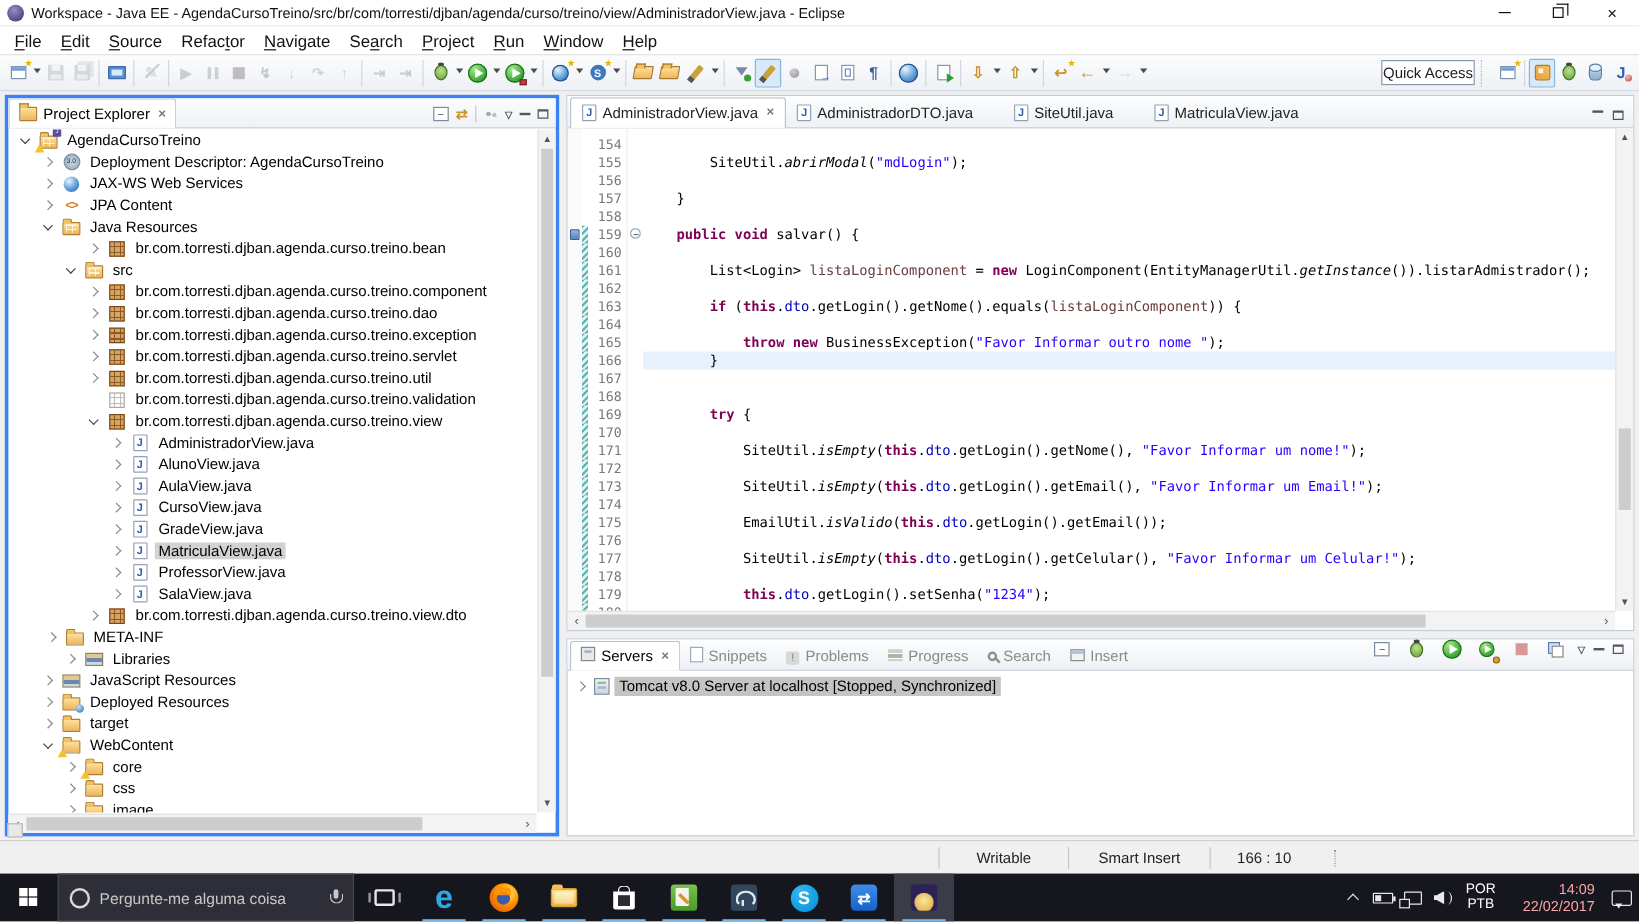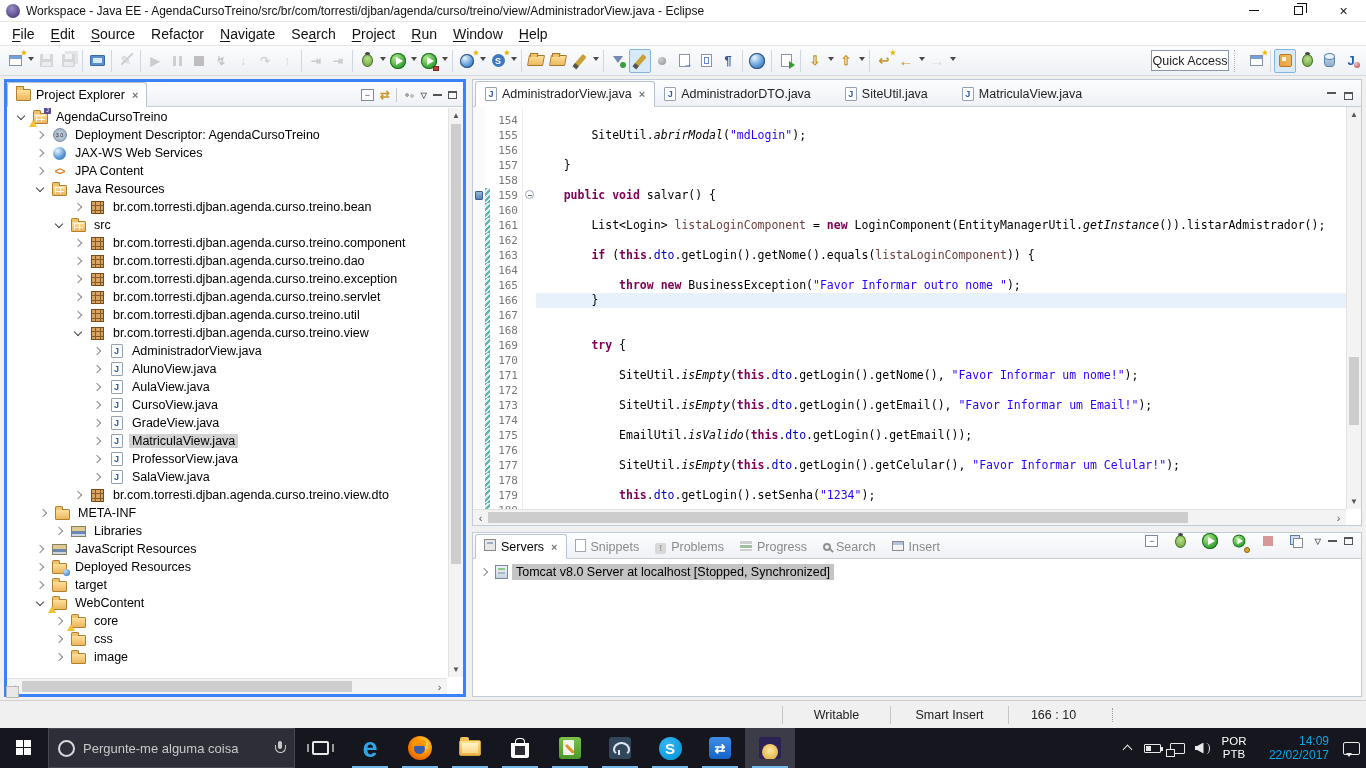--- a/index.html
+++ b/index.html
@@ -225,21 +225,21 @@
 .chup{width:7px;height:7px;border-left:1.6px solid #e8e8e8;border-top:1.6px solid #e8e8e8;transform:rotate(45deg);margin-top:3px}
 .batic{width:17px;height:9px;border:1px solid #e8e8e8;border-radius:1px;position:relative}
 .batic::before{content:"";position:absolute;right:-3px;top:2px;width:2px;height:4px;background:#e8e8e8}
 .batic::after{content:"";position:absolute;left:1px;top:1px;bottom:1px;width:5px;background:#e8e8e8}
 .netic{width:15px;height:11px;border:1.5px solid #e8e8e8;border-radius:1px;position:relative}
 .netic::after{content:"";position:absolute;left:-5px;bottom:-4px;width:7px;height:6px;background:#16161f;border:1.5px solid #e8e8e8}
 .volic{position:relative;width:16px;height:13px}
 .volic::before{content:"";position:absolute;left:0;top:1px;width:9px;height:11px;background:#e8e8e8;clip-path:polygon(0 32%,30% 32%,100% 0,100% 100%,30% 68%,0 68%)}
 .volic::after{content:"";position:absolute;right:1px;top:1px;width:7px;height:11px;border-right:1.6px solid #e8e8e8;border-radius:50%}
 .lang{display:flex;flex-direction:column;align-items:center;justify-content:center;color:#fff;font-size:11.5px;line-height:13px;width:38px}
-.clockb{display:flex;flex-direction:column;align-items:flex-end;justify-content:center;color:#0ea5e9;font-size:12px;line-height:14px;width:78px;padding-right:2px}
+.clockb{display:flex;flex-direction:column;align-items:flex-end;justify-content:center;color:#fca5a5;font-size:12px;line-height:14px;width:78px;padding-right:2px}
 .notic{width:17px;height:13px;border:1.5px solid #e8e8e8;border-radius:2px;position:relative;margin-left:12px}
 .notic::after{content:"";position:absolute;left:2px;bottom:-6px;border:3px solid transparent;border-top:4px solid #e8e8e8}
 </style>
 </head>
 <body>
 
 <div class="titlebar">
   <span class="ecllogo"></span>
   <span class="tb-title">Workspace - Java EE - AgendaCursoTreino/src/br/com/torresti/djban/agenda/curso/treino/view/AdministradorView.java - Eclipse</span>
   <div class="winbtns">
@@ -532,20 +532,27 @@
           <i class="t-pkg"></i>
         </span>
         <span class="lbl">br.com.torresti.djban.agenda.curso.treino.servlet</span>
       </div>
       <div class="trow" style="padding-left:63px">
         <i class="chev col"></i>
         <span class="ticwrap">
           <i class="t-pkg"></i>
         </span>
         <span class="lbl">br.com.torresti.djban.agenda.curso.treino.util</span>
+      </div>
+      <div class="trow" style="padding-left:63px">
+        <i class="chev none"></i>
+        <span class="ticwrap">
+          <i class="t-pkg empty"></i>
+        </span>
+        <span class="lbl">br.com.torresti.djban.agenda.curso.treino.validation</span>
       </div>
       <div class="trow" style="padding-left:63px">
         <i class="chev exp"></i>
         <span class="ticwrap">
           <i class="t-pkg"></i>
         </span>
         <span class="lbl">br.com.torresti.djban.agenda.curso.treino.view</span>
       </div>
       <div class="trow" style="padding-left:82px">
         <i class="chev col"></i>

